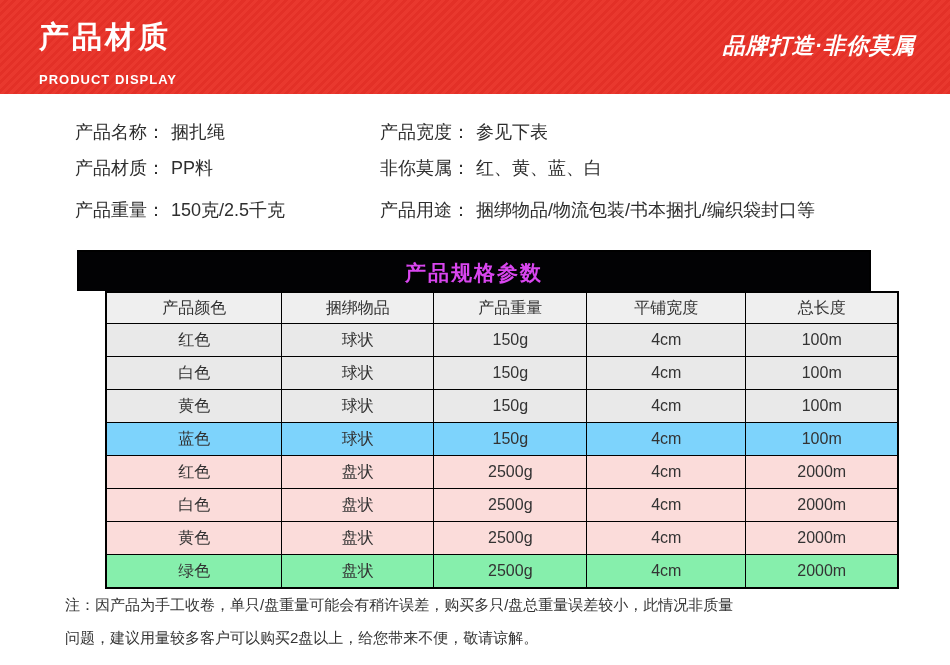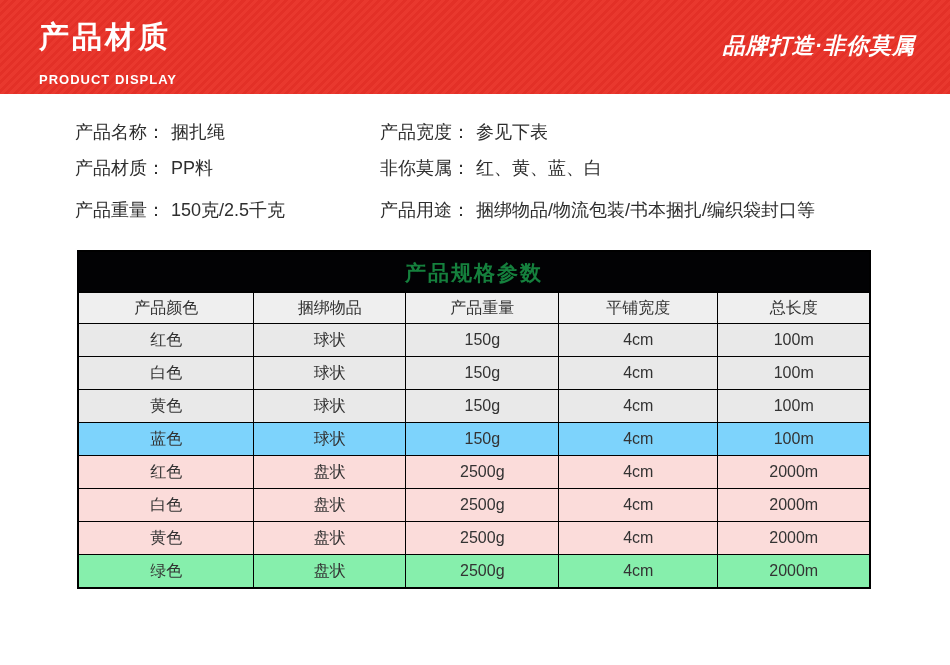--- a/index.html
+++ b/index.html
@@ -73,34 +73,35 @@
 
   
   .spec-wrap {
     position: absolute;
     left: 77px; top: 250px;
     width: 794px;
   }
   .spec-title {
     height: 41px;
     background: #020204;
-    color: #15803d;
+    color: #d946ef;
     font-size: 21px;
     font-weight: bold;
     letter-spacing: 2px;
     text-align: center;
     line-height: 41px;
     border: 2px solid #000;
     border-bottom: none;
     box-sizing: border-box;
   }
   table.spec {
     width: 100%;
     border-collapse: collapse;
     table-layout: fixed;
+    margin-left: 28px;
   }
   table.spec th, table.spec td {
     border: 1px solid #000;
     text-align: center;
     font-weight: normal;
     font-size: 16px;
     color: #333333;
     padding: 0;
   }
   table.spec { border: 2px solid #000; }
@@ -228,14 +229,18 @@
             <td>绿色</td>
             <td>盘状</td>
             <td>2500g</td>
             <td>4cm</td>
             <td>2000m</td>
           </tr>
         </tbody>
     </table>
   </div>
 
+  <div class="note">
+    <div>注：因产品为手工收卷，单只/盘重量可能会有稍许误差，购买多只/盘总重量误差较小，此情况非质量</div>
+    <div>问题，建议用量较多客户可以购买2盘以上，给您带来不便，敬请谅解。</div>
+  </div>
 
 </div>
 
 </body></html>

